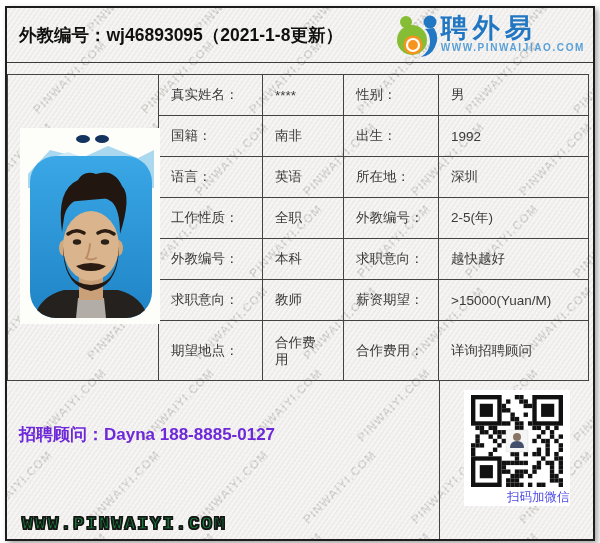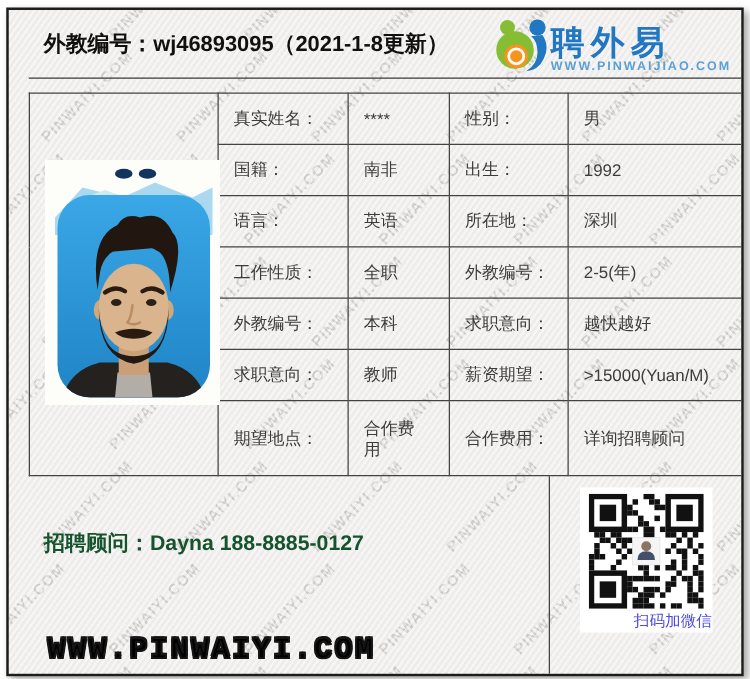--- a/index.html
+++ b/index.html
@@ -17,26 +17,26 @@
   
   .page::after{
     content:"";position:absolute;inset:0;pointer-events:none;z-index:1;
     background:repeating-linear-gradient(125deg,rgba(255,255,255,.35) 0 2px,rgba(0,0,0,.015) 2px 4px);
   }
   .wm-layer{position:absolute;inset:0;z-index:0;overflow:hidden;}
   .wm-layer span{
     position:absolute;font-size:12px;letter-spacing:1px;font-weight:bold;
     color:rgba(130,126,120,.30);transform:rotate(-45deg);white-space:nowrap;
   }
-  .content{position:relative;z-index:2;height:100%;display:flex;flex-direction:column;padding-left:16px;}
+  .content{position:relative;z-index:2;height:100%;display:flex;flex-direction:column;}
 
   
   .hdr{height:54px;border-bottom:1px solid #3a3a3a;position:relative;flex:none;}
   .hdr-title{position:absolute;left:12px;top:0;line-height:54px;font-size:17.5px;font-weight:bold;color:#101010;}
-  .logo{position:absolute;right:8px;top:5px;display:flex;align-items:center;}
+  .logo{position:absolute;right:8px;top:5px;display:flex;align-items:flex-start;}
   .logo-txt{margin-left:3px;text-align:left;}
   .logo-brand{font-size:27px;font-weight:bold;color:#2277c3;letter-spacing:5px;line-height:30px;}
   .logo-site{font-size:10px;font-weight:bold;color:#5a9fd6;letter-spacing:1.6px;line-height:10px;}
 
   .gap{height:11px;flex:none;}
 
   
   .kw{height:36px;border-top:1px solid #3a3a3a;line-height:37px;padding-left:12px;
       color:#e8302e;font-size:13.5px;flex:none;}
 
@@ -44,26 +44,26 @@
   table.profile{border-collapse:collapse;table-layout:fixed;width:582px;flex:none;}
   table.profile td{border:1px solid #434343;font-size:13.5px;color:#3b3b3b;
       padding:0 0 0 12px;height:40px;vertical-align:middle;background:transparent;}
   table.profile tr.tall td{height:59px;}
   td.photo-cell{padding:0;text-align:center;vertical-align:middle;}
   td.val.pr{padding-right:24px;line-height:17px;}
 
   
   .ftr{flex:1;display:flex;min-height:0;}
   .ftr-left{flex:1;position:relative;}
-  .consultant{margin:42px 0 0 12px;font-size:17px;font-weight:bold;color:#14532d;}
+  .consultant{margin:42px 0 0 12px;font-size:17px;font-weight:bold;color:#6d28d9;}
   .site-logo{
     position:absolute;left:15px;bottom:5px;
     font-family:"Liberation Mono","DejaVu Sans Mono",monospace;
-    font-size:24px;font-weight:bold;letter-spacing:2px;
-    color:#000000;-webkit-text-stroke:1.3px #151515;text-stroke:1.3px #151515;
+    font-size:18px;font-weight:bold;letter-spacing:2px;
+    color:#15803d;-webkit-text-stroke:1.3px #151515;text-stroke:1.3px #151515;
     text-shadow:1px 1px 0 #151515,-1px -1px 0 #151515,1px -1px 0 #151515,-1px 1px 0 #151515;
   }
   .ftr-right{width:153px;border-left:1px solid #434343;display:flex;justify-content:center;flex:none;}
   .qr-card{background:#ffffff;width:106px;height:116px;margin-top:9px;text-align:right;}
   .qr-box{margin:5px auto 0 auto;width:92px;height:92px;display:block;}
   .qr-caption{font-size:12.5px;color:#4e4be4;margin-top:2px;}
 </style>
 </head>
 <body>
 

